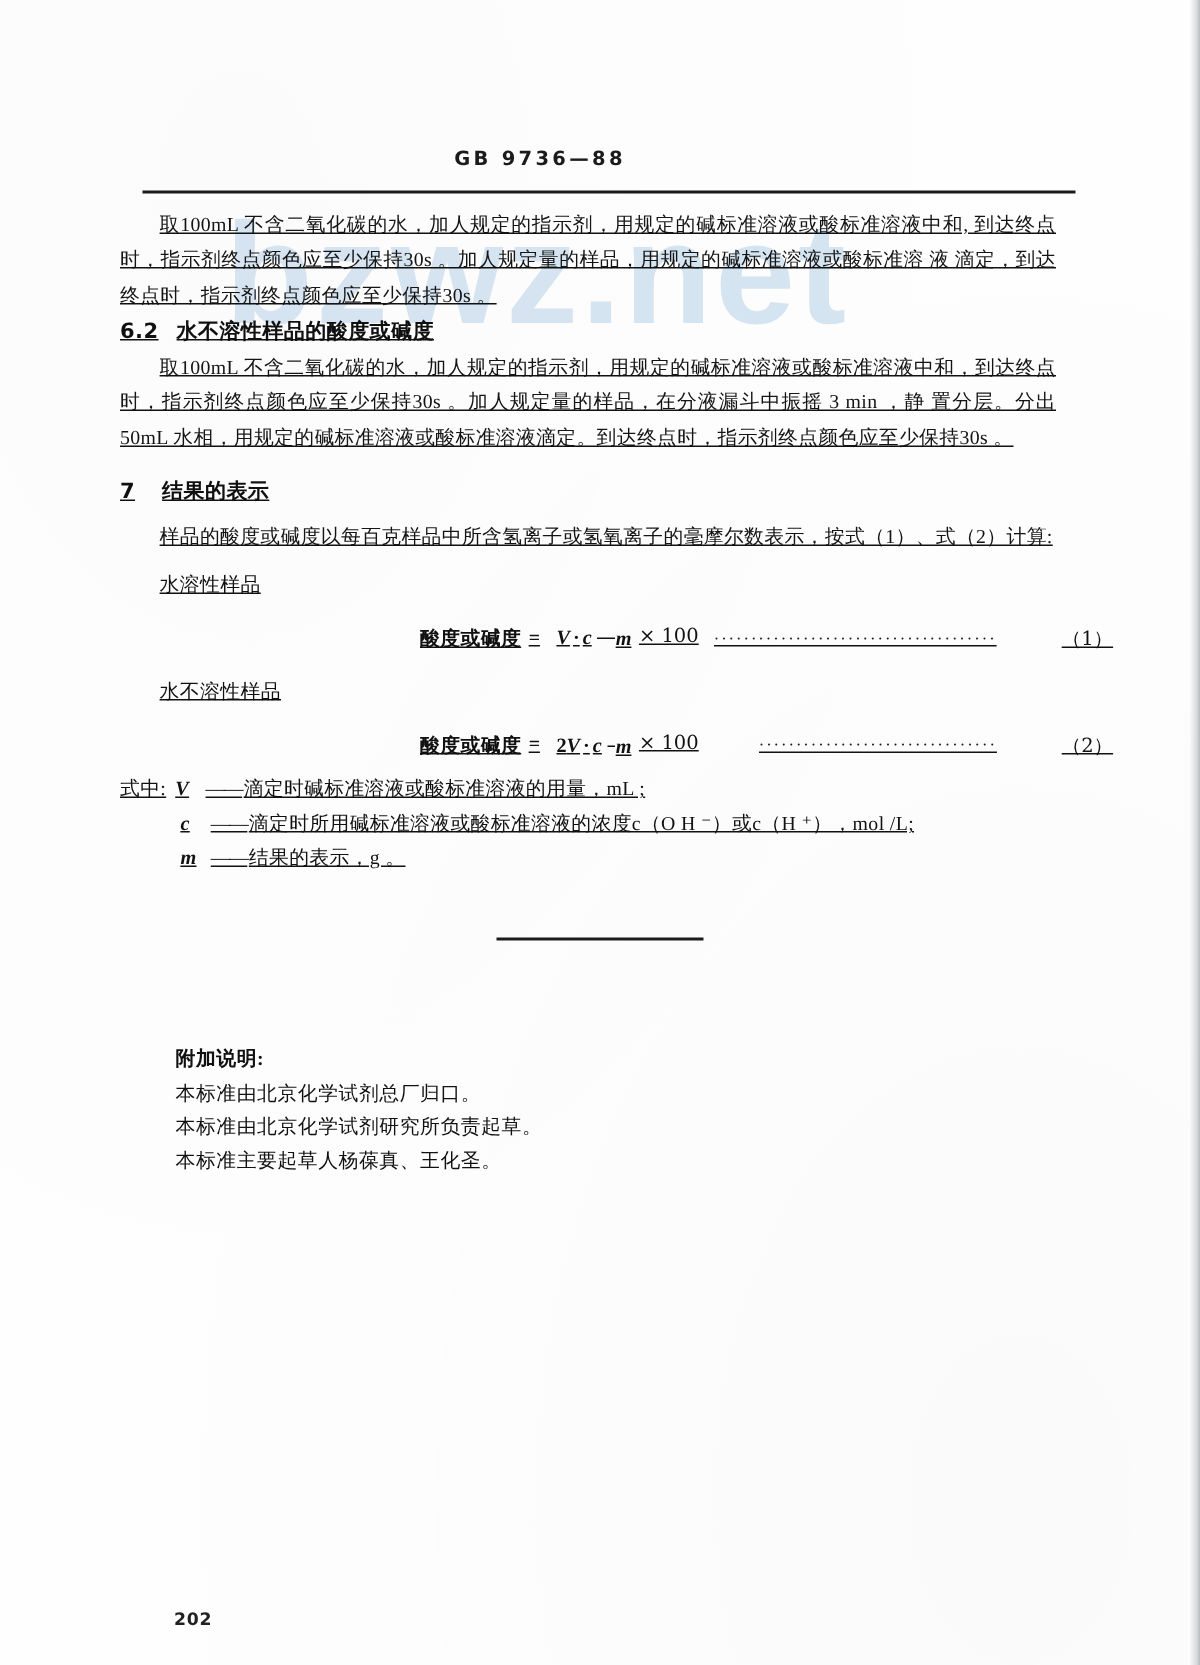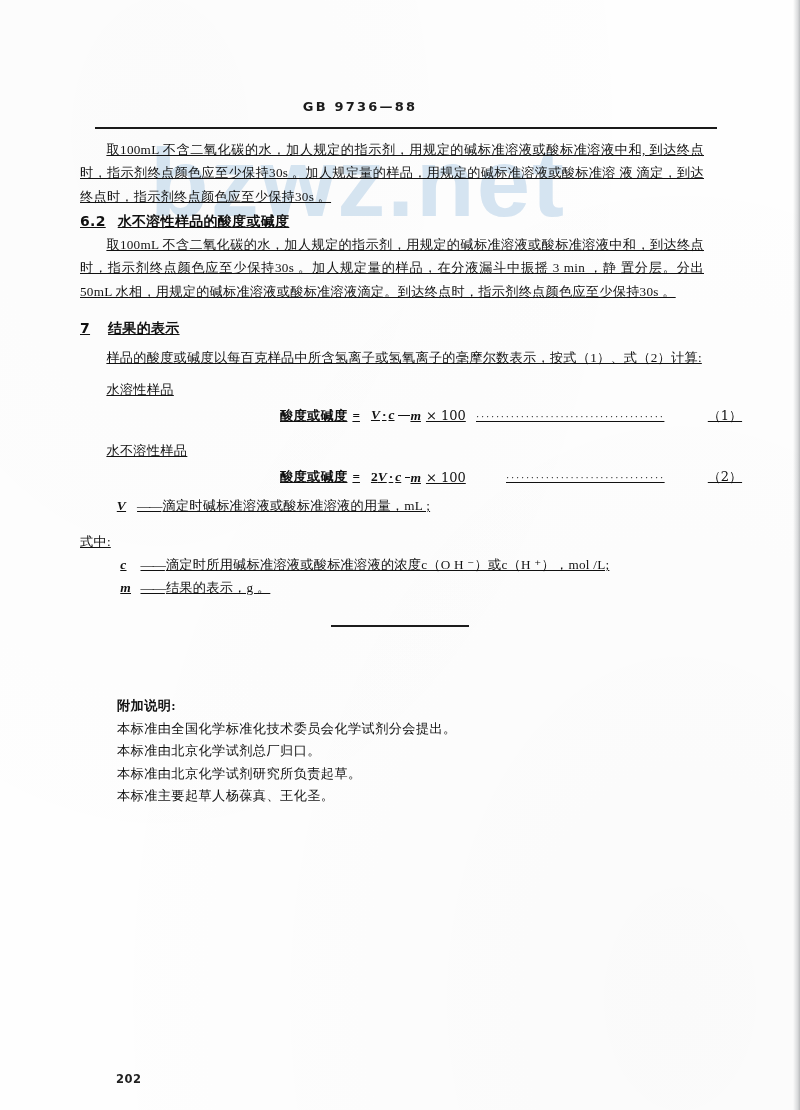--- a/index.html
+++ b/index.html
@@ -108,22 +108,21 @@
   .label-line {
     margin: 4px 0 0 0;
     font-size: 13.2px;
     line-height: 23.3px;
     padding-left: 2em;
     letter-spacing: 0.3px;
   }
   
   .formula-row {
     display: flex;
-    align-items: center;
-    margin-top: 6px;
+    margin-top: 16px;
     padding-left: 200px;
     font-size: 13.2px;
   }
   .formula-row .lhs {
     font-weight: 700;
     letter-spacing: 0.3px;
     white-space: nowrap;
   }
   .formula-row .eq { margin: 0 5px; font-weight: 700; }
   .frac {
@@ -235,21 +234,21 @@
     position: absolute;
     left: 116px;
     top: 1052px;
     font-family: "DejaVu Sans", sans-serif;
     font-size: 11.5px;
     font-weight: 600;
     letter-spacing: 0.5px;
     color: #222;
     margin-top: 20px;
   }
-  .nowrap { white-space: nowrap; margin-top: 36px; }
+  .nowrap { white-space: nowrap; }
 </style>
 </head>
 <body>
 
 <div class="page">
 
   <div class="paper-tint"></div>
 
   <div class="watermark">bzwz.net</div>
 
@@ -324,21 +323,20 @@
           <span class="where-txt">结果的表示，g 。</span>
         </div>
       </div>
 
     </div>
 
     <div class="mid-rule"></div>
 
     <div class="note-block">
       <div class="note-title">附加说明:</div>
-      <div class="note-line">本标准由全国化学标准化技术委员会化学试剂分会提出。</div>
       <div class="note-line">本标准由北京化学试剂总厂归口。</div>
       <div class="note-line">本标准由北京化学试剂研究所负责起草。</div>
       <div class="note-line">本标准主要起草人杨葆真、王化圣。</div>
     </div>
 
     <div class="page-num">202</div>
 
   </div>
 </div>
 

